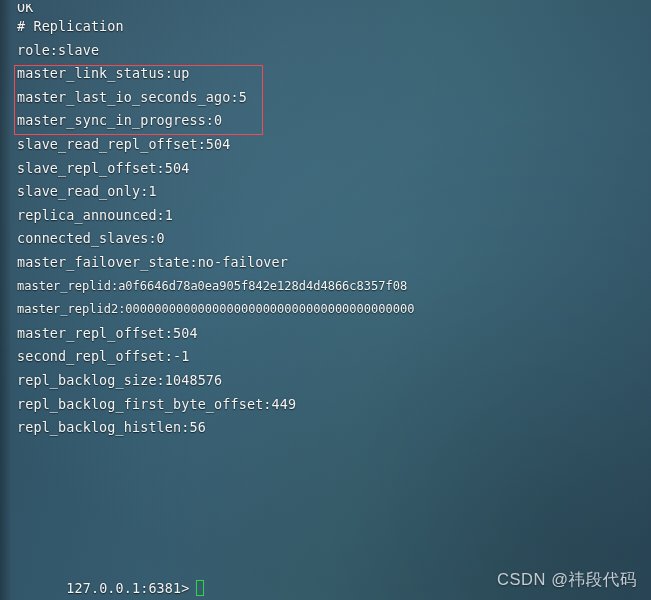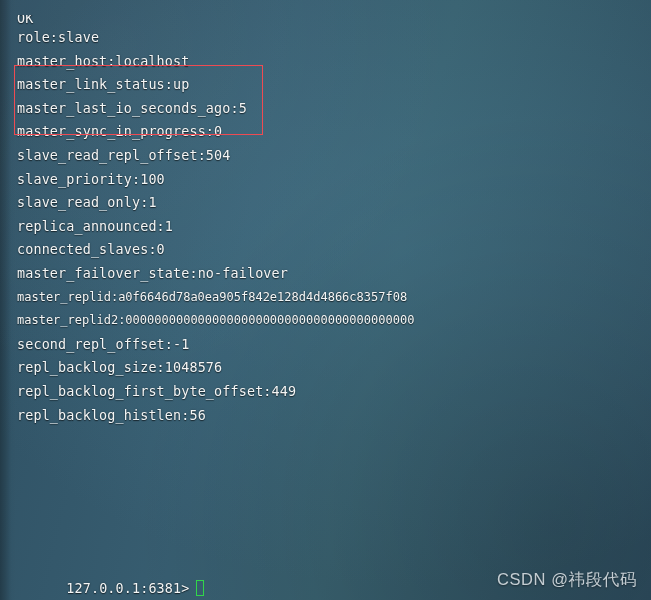--- a/index.html
+++ b/index.html
@@ -34,21 +34,21 @@
       radial-gradient(circle at 18% 8%,  rgba(255,255,255,0.035) 0%, rgba(255,255,255,0) 45%),
       radial-gradient(circle at 85% 88%, rgba(0,0,0,0.16) 0%, rgba(0,0,0,0) 55%),
       linear-gradient(90deg, rgba(0,0,0,0.30) 0px, rgba(0,0,0,0.16) 6px, rgba(0,0,0,0.02) 11px, rgba(0,0,0,0) 16px);
   }
 
   #screen-lines {
     position: absolute;
     left: 0;
     top: 0;
     width: 100%;
-    padding-top: 15px;
+    padding-top: 4px;
     z-index: 2;
   }
 
   .line {
     height: 23.6px;
     line-height: 23.6px;
     font-size: 13.4px;
     letter-spacing: 0.15px;
     white-space: pre;
     padding-left: 17px;
@@ -107,33 +107,34 @@
     margin-left: 16px;
   }
 </style>
 </head>
 <body>
 
 <div id="terminal">
 
   <div id="screen-lines">
       <div class="line clipped">OK</div>
+      <div class="line"># Replication</div>
       <div class="line">role:slave</div>
-      <div class="line">master_host:localhost</div>
       <div class="line">master_link_status:up</div>
       <div class="line">master_last_io_seconds_ago:5</div>
       <div class="line">master_sync_in_progress:0</div>
       <div class="line">slave_read_repl_offset:504</div>
-      <div class="line">slave_priority:100</div>
+      <div class="line">slave_repl_offset:504</div>
       <div class="line">slave_read_only:1</div>
       <div class="line">replica_announced:1</div>
       <div class="line">connected_slaves:0</div>
       <div class="line">master_failover_state:no-failover</div>
       <div class="line long">master_replid:a0f6646d78a0ea905f842e128d4d4866c8357f08</div>
       <div class="line long">master_replid2:0000000000000000000000000000000000000000</div>
+      <div class="line">master_repl_offset:504</div>
       <div class="line">second_repl_offset:-1</div>
       <div class="line">repl_backlog_size:1048576</div>
       <div class="line">repl_backlog_first_byte_offset:449</div>
       <div class="line">repl_backlog_histlen:56</div>
     </div>
 
   <div id="highlight-box"></div>
 
   <div id="prompt-line-wrap" style="position: absolute; left: 0px; z-index: 2; top: 553.8px;">
     <span class="line" style="padding-left:17px; display:inline-block;">

